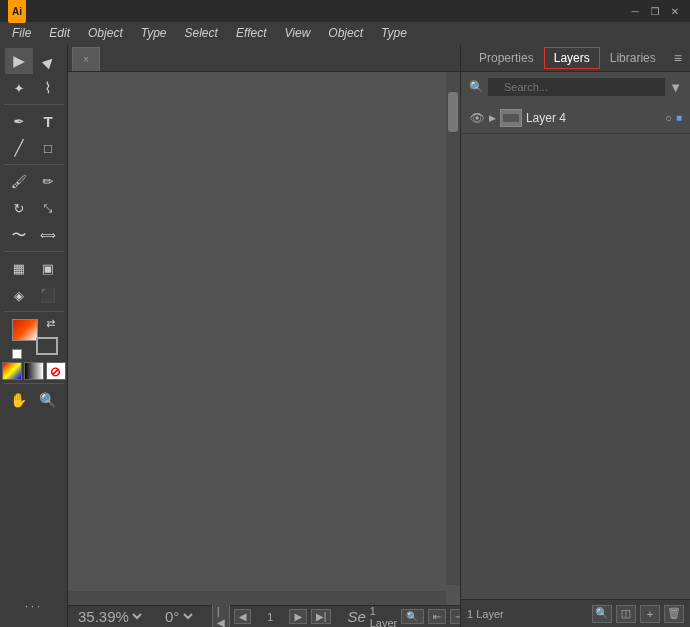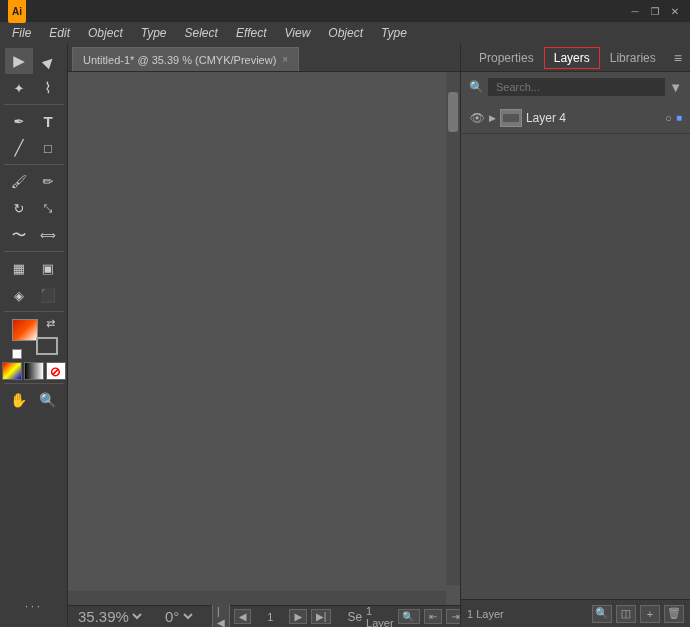--- a/index.html
+++ b/index.html
@@ -85,21 +85,21 @@
     
     .panel-tabs { height: 28px; background: #3c3c3c; display: flex; align-items: center; padding: 0 8px; border-bottom: 1px solid #2a2a2a; }
     .panel-tab { padding: 4px 10px; font-size: 12px; color: #aaa; cursor: pointer; }
     .panel-tab.highlighted { color: #fff; border: 1.5px solid #e03030; padding: 3px 9px; }
     .panel-tab-sep { flex: 1; }
     .panel-menu-btn { color: #aaa; font-size: 14px; cursor: pointer; }
 
     
     .panel-search { padding: 6px 8px; display: flex; align-items: center; gap: 4px; }
     .search-icon-wrap { color: #999; font-size: 12px; }
-    .search-input { flex: 1; background: #333; border: none; color: #ccc; font-size: 11px; padding: 3px 8px; outline: none; }
+    .search-input { flex: 1; background: #333; border: none; color: #ccc; font-size: 11px; padding: 3px 16px; outline: none; }
     .filter-btn { color: #aaa; font-size: 13px; cursor: pointer; }
 
     
     .layer-row { display: flex; align-items: center; padding: 4px 8px; gap: 4px; background: #4a4a4a; border-bottom: 1px solid #3a3a3a; height: 32px; }
     .visibility-icon { font-size: 12px; color: #aaa; cursor: pointer; width: 16px; text-align: center; }
     .layer-arrow { font-size: 9px; color: #aaa; cursor: pointer; }
     .layer-thumb { width: 22px; height: 18px; background: #777; border: 1px solid #888; flex-shrink: 0; display: flex; align-items: center; justify-content: center; font-size: 8px; color: #ccc; }
     .layer-name { flex: 1; font-size: 12px; color: #ddd; }
     .layer-controls { display: flex; gap: 4px; align-items: center; }
     .layer-ctrl-icon { font-size: 11px; color: #aaa; cursor: pointer; }
@@ -240,21 +240,20 @@
       <div class="tool-btn" style="width:50px;">
         <span style="letter-spacing:2px; font-size:12px; color:#aaa;">···</span>
       </div>
     </div>
   </div>
 
   <div class="content-area">
 
     <div class="tab-bar">
       <div class="tab active">
-        <span>Untitled-1* @ 35.39 % (CMYK/Preview)</span>
         <span class="tab-close">×</span>
       </div>
     </div>
 
     <div class="canvas-area">
 
 
       <div class="scroll-right">
         <div class="scroll-thumb"></div>
       </div>
@@ -270,21 +269,21 @@
       <select class="status-select">
         <option>0°</option>
       </select>
       <div class="status-sep"></div>
       <div class="nav-btn">|◀</div>
       <div class="nav-btn">◀</div>
       <input class="artboard-num" type="text" value="1" style="">
       <div class="nav-btn">▶</div>
       <div class="nav-btn">▶|</div>
       <div class="status-sep"></div>
-      <span style="font-size:12px; color:#aaa;">Se</span>
+      <span style="font-size:15px; color:#aaa;font-style:italic;">Se</span>
       <span class="status-right">1 Layer</span>
       <div class="nav-btn">🔍</div>
       <div class="nav-btn">⇤</div>
       <div class="nav-btn">⇥</div>
       <div class="nav-btn">+</div>
     </div>
   </div>
 
   <div class="right-panel">
 

